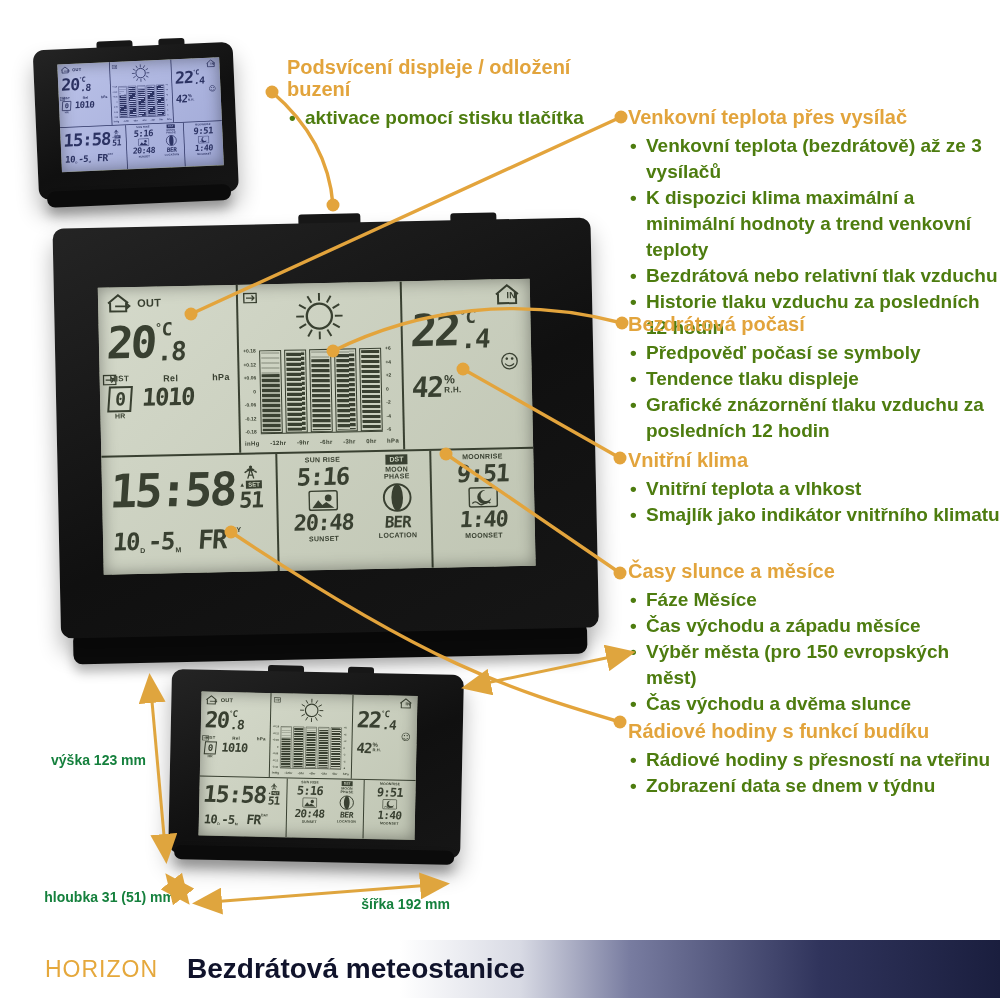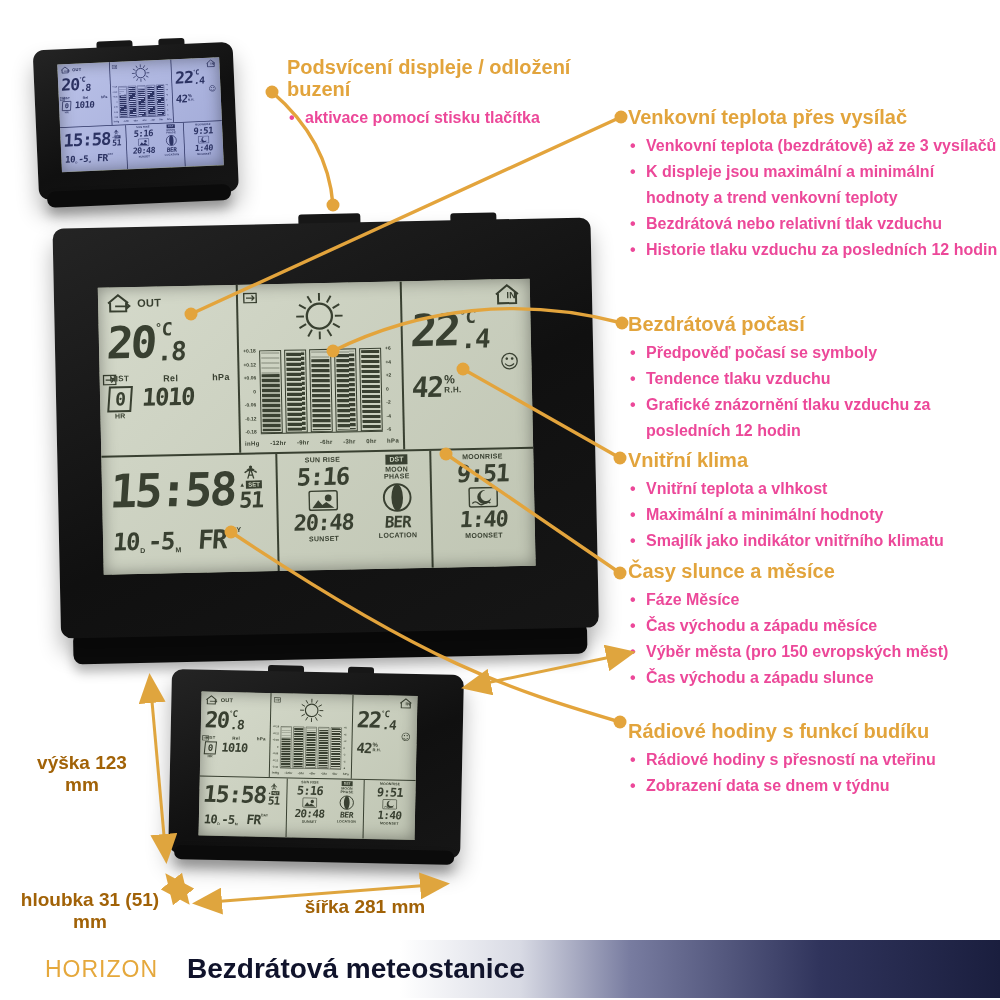--- a/index.html
+++ b/index.html
@@ -3,25 +3,25 @@
 <meta charset="utf-8">
 <style>
   *{margin:0;padding:0;box-sizing:border-box}
   html,body{width:1000px;height:1000px}
   body{position:relative;background:#ffffff;font-family:"Liberation Sans",sans-serif;overflow:hidden}
 
   
   .callout{position:absolute;z-index:5}
   .callout h3{font-size:20px;font-weight:bold;color:#e2a43c;margin-bottom:5px;line-height:22px}
   .callout ul{list-style:none}
-  .callout li{position:relative;padding-left:18px;font-size:16px;font-weight:bold;color:#ec4899;line-height:26px}
+  .callout li{position:relative;padding-left:18px;font-size:19px;font-weight:bold;color:#4d7c0f;line-height:26px}
   .callout li::before{content:"\2022";position:absolute;left:2px}
 
   
-  .dimlabel{position:absolute;font-size:19px;font-weight:bold;color:#a16207;z-index:5;text-align:center}
+  .dimlabel{position:absolute;font-size:14px;font-weight:bold;color:#15803d;z-index:5;text-align:right}
 
   
   .overlay{position:absolute;left:0;top:0;z-index:6;pointer-events:none}
 
   
   .station{position:absolute;z-index:1}
   .station .body{position:absolute;background:linear-gradient(155deg,#242424,#101010 55%,#161616);border-radius:11px;box-shadow:0 14px 22px rgba(0,0,0,.30)}
   .station .tab{position:absolute;background:#181818;border-radius:3px 3px 0 0}
   .station .base{position:absolute;background:#0b0b0b;border-radius:9px;box-shadow:0 8px 12px rgba(0,0,0,.28)}
   .station .foot{position:absolute;background:#0a0a0a;border-radius:4px}
@@ -776,65 +776,64 @@
   <h3>Podsvícení displeje / odložení buzení</h3>
   <ul>
     <li>aktivace pomocí stisku tlačítka</li>
   </ul>
 </div>
 
 <div class="callout" style="left:628px;top:106px;width:372px">
   <h3>Venkovní teplota přes vysílač</h3>
   <ul>
     <li>Venkovní teplota (bezdrátově) až ze 3 vysílačů</li>
-    <li>K displeje jsou maximální a minimální hodnoty a trend venkovní teploty</li>
+    <li>K dispozici klima maximální a minimální hodnoty a trend venkovní teploty</li>
     <li>Bezdrátová nebo relativní tlak vzduchu</li>
     <li>Historie tlaku vzduchu za posledních 12 hodin</li>
   </ul>
 </div>
 
 <div class="callout" style="left:628px;top:313px;width:372px">
   <h3>Bezdrátová počasí</h3>
   <ul>
     <li>Předpověď počasí se symboly</li>
-    <li>Tendence tlaku vzduchu</li>
+    <li>Tendence tlaku displeje</li>
     <li>Grafické znázornění tlaku vzduchu za posledních 12 hodin</li>
   </ul>
 </div>
 
 <div class="callout" style="left:628px;top:449px;width:372px">
   <h3>Vnitřní klima</h3>
   <ul>
     <li>Vnitřní teplota a vlhkost</li>
-    <li>Maximální a minimální hodnoty</li>
     <li>Smajlík jako indikátor vnitřního klimatu</li>
   </ul>
 </div>
 
 <div class="callout" style="left:628px;top:560px;width:372px">
   <h3>Časy slunce a měsíce</h3>
   <ul>
     <li>Fáze Měsíce</li>
     <li>Čas východu a západu měsíce</li>
     <li>Výběr města (pro 150 evropských měst)</li>
-    <li>Čas východu a západu slunce</li>
+    <li>Čas východu a dvěma slunce</li>
   </ul>
 </div>
 
 <div class="callout" style="left:628px;top:720px;width:372px">
   <h3>Rádiové hodiny s funkcí budíku</h3>
   <ul>
     <li>Rádiové hodiny s přesností na vteřinu</li>
     <li>Zobrazení data se dnem v týdnu</li>
   </ul>
 </div>
 
 <div class="dimlabel" style="left:18px;top:752px;width:128px">výška 123 mm</div>
 <div class="dimlabel" style="left:5px;top:889px;width:170px">hloubka 31 (51) mm</div>
-<div class="dimlabel" style="left:280px;top:896px;width:170px">šířka 281 mm</div>
+<div class="dimlabel" style="left:280px;top:896px;width:170px">šířka 192 mm</div>
 
 <svg class="overlay" width="1000" height="1000" viewBox="0 0 1000 1000">
   <defs>
     <marker id="ah" markerWidth="10" markerHeight="9" refX="8" refY="4.5" orient="auto-start-reverse">
       <path d="M0 0 L10 4.5 L0 9 Z" fill="#dfa53e"></path>
     </marker>
   </defs>
   <g stroke="#e3a43c" stroke-width="3.4" fill="none" stroke-linecap="round">
     <path d="M272 92 Q328 140 333 205"></path>
     <path d="M621 117 L191 314"></path>

